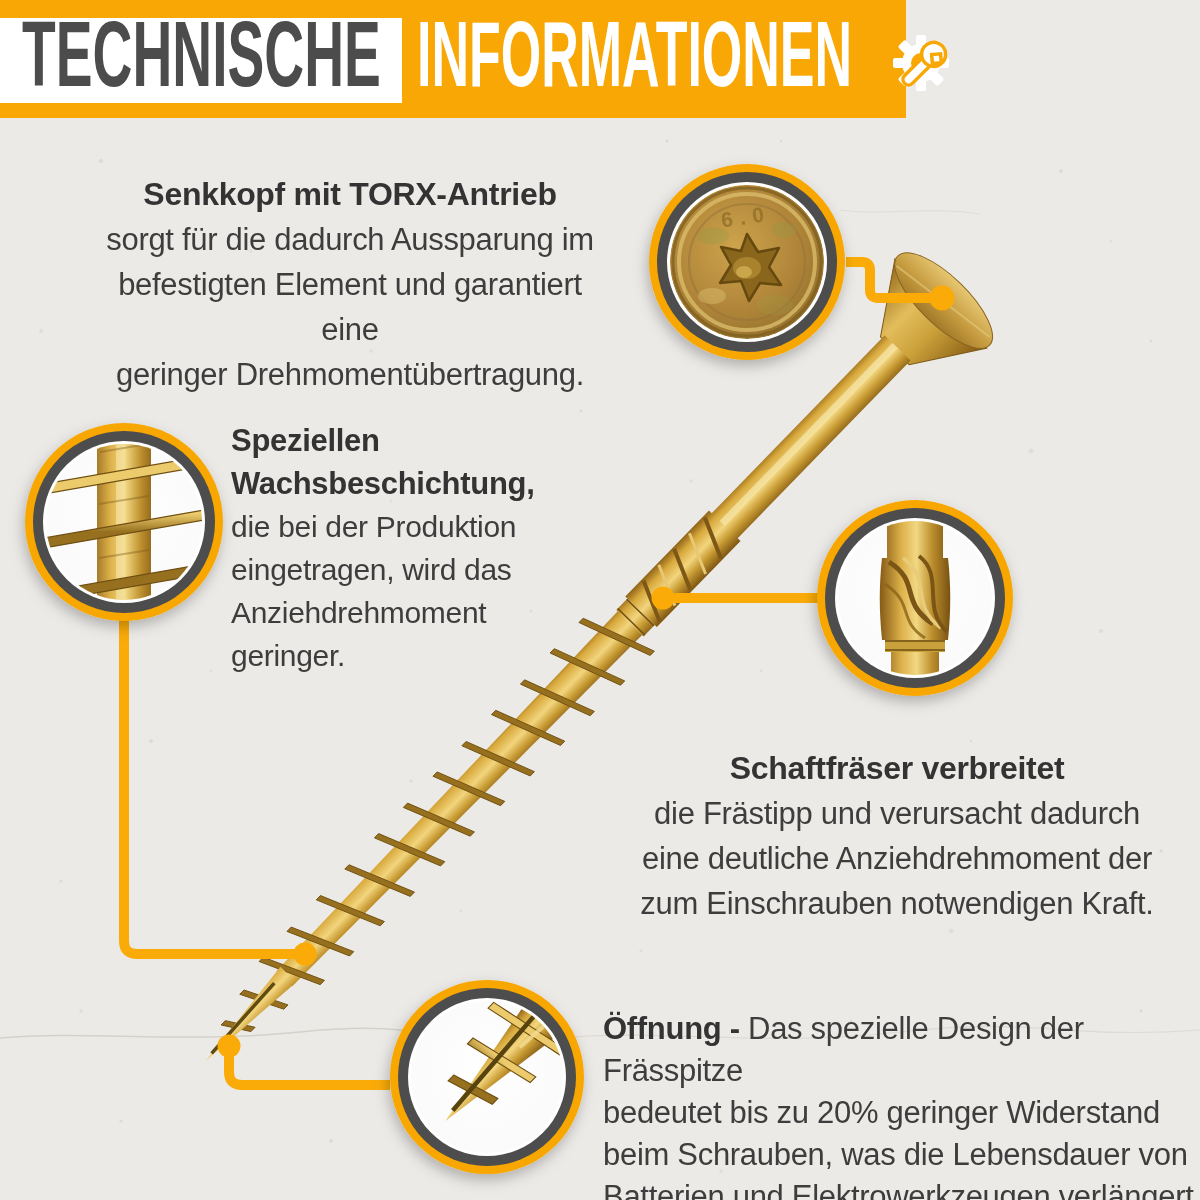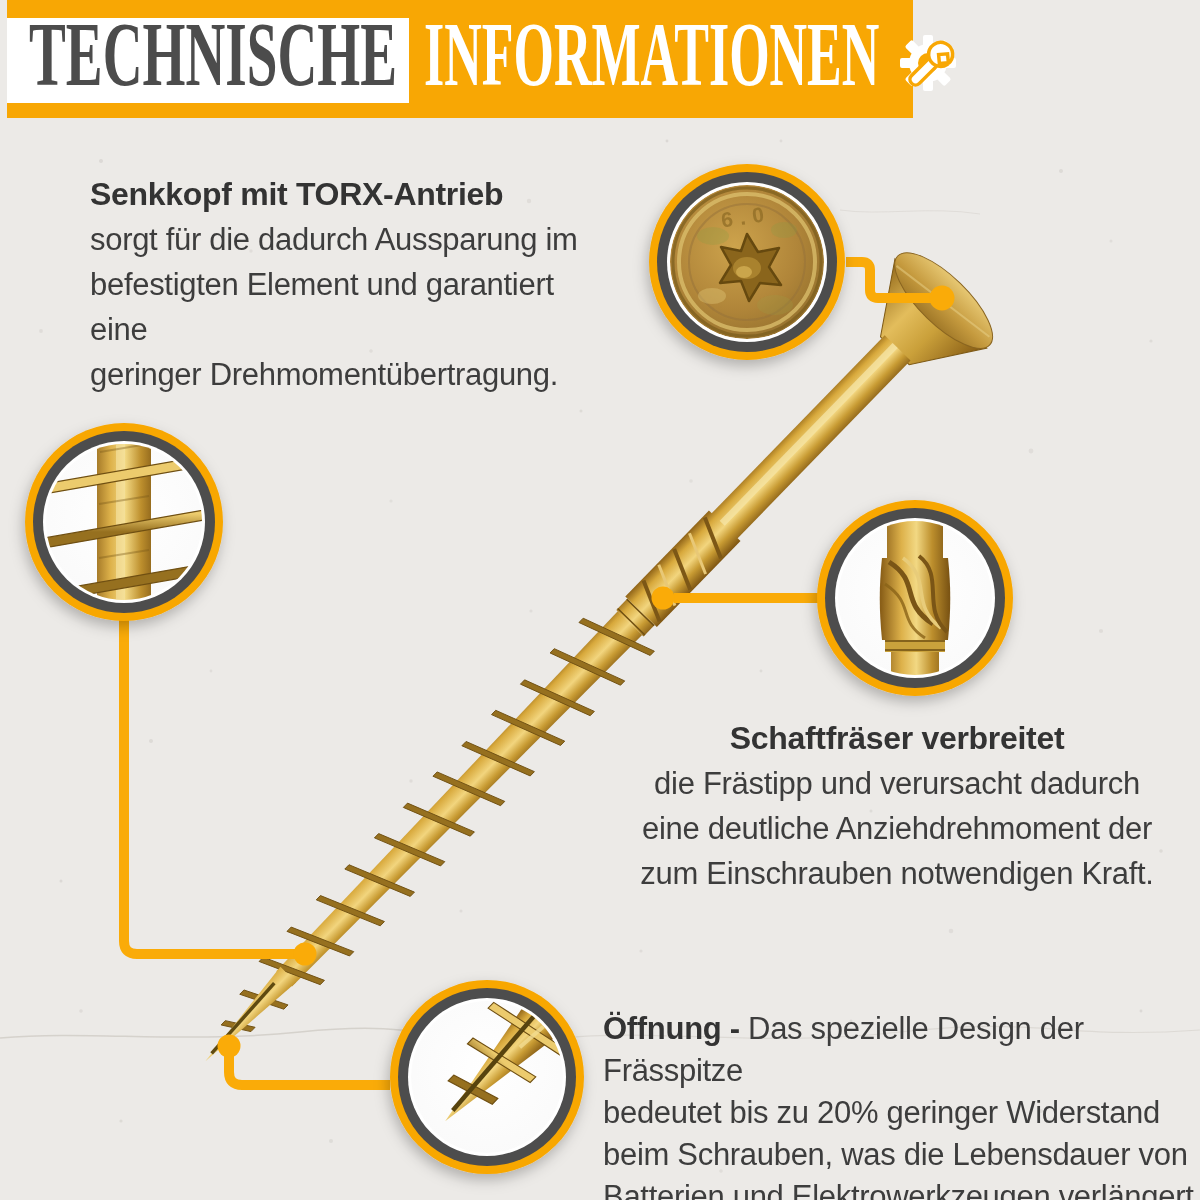--- a/index.html
+++ b/index.html
@@ -1,37 +1,37 @@
 <!DOCTYPE html>
 <html><head>
 <meta charset="utf-8">
 <style>
   html,body{margin:0;padding:0;}
   body{width:1200px;height:1200px;overflow:hidden;background:#ECEAE7;
        font-family:"Liberation Sans", sans-serif;}
   #page{position:relative;width:1200px;height:1200px;}
 
   
-  #header-bar{position:absolute;left:7px;top:0;width:906px;height:118px;background:#F8A704;font-family:Liberation Serif, serif;}
+  #header-bar{position:absolute;left:0;top:0;width:906px;height:118px;background:#F8A704;}
   #header-white-box{position:absolute;left:0;top:18px;width:402px;height:85px;background:#FFFFFF;}
   .hdr-txt{position:absolute;top:8px;font-size:92px;line-height:92px;font-weight:700;
            letter-spacing:0px;white-space:nowrap;transform-origin:left top;}
   #title-technische{left:22px;color:#4C4C4C;transform:scaleX(0.60);}
   #title-informationen{left:417px;color:#FFFFFF;transform:scaleX(0.565);}
   #header-icon{position:absolute;left:889px;top:31px;width:68px;height:64px;}
 
   
   .blk{position:absolute;color:#3D3D3D;letter-spacing:-0.3px;}
   .blk .t{font-weight:700;color:#333333;}
-  #blk-head{right:590px;top:172px;width:520px;text-align:left;font-size:31px;line-height:45px;}
+  #blk-head{right:590px;top:172px;width:520px;text-align:center;font-size:31px;line-height:45px;}
   #blk-head .t{font-size:32px;}
   #blk-wax{left:231px;top:419px;width:330px;text-align:left;font-size:30px;line-height:43px;}
   #blk-wax .t{font-size:31px;}
   #blk-cutter{left:607px;top:716px;width:580px;text-align:center;font-size:31px;line-height:45px;}
-  #blk-cutter .t{font-size:32px;}
+  #blk-cutter .t{font-size:32px;margin-top:30px;}
   #blk-tip{left:603px;top:1008px;width:600px;text-align:left;font-size:31px;line-height:42px;}
 
   svg{display:block;}
   #art{position:absolute;left:0;top:0;}
 </style>
 </head>
 <body>
 
 <div id="page">
 
@@ -304,20 +304,28 @@
     </svg>
   </div>
 
   <div id="blk-head" class="blk">
     <div class="t">Senkkopf mit TORX-Antrieb</div>
     <div>sorgt für die dadurch Aussparung im</div>
     <div>befestigten Element und garantiert eine</div>
     <div>geringer Drehmomentübertragung.</div>
   </div>
 
+  <div id="blk-wax" class="blk">
+    <div class="t">Speziellen</div>
+    <div class="t">Wachsbeschichtung,</div>
+    <div>die bei der Produktion</div>
+    <div>eingetragen, wird das</div>
+    <div>Anziehdrehmoment</div>
+    <div>geringer.</div>
+  </div>
 
   <div id="blk-cutter" class="blk">
     <div class="t">Schaftfräser verbreitet</div>
     <div>die Frästipp und verursacht dadurch</div>
     <div>eine deutliche Anziehdrehmoment der</div>
     <div>zum Einschrauben notwendigen Kraft.</div>
   </div>
 
   <div id="blk-tip" class="blk">
     <div><span class="t">Öffnung -</span>

